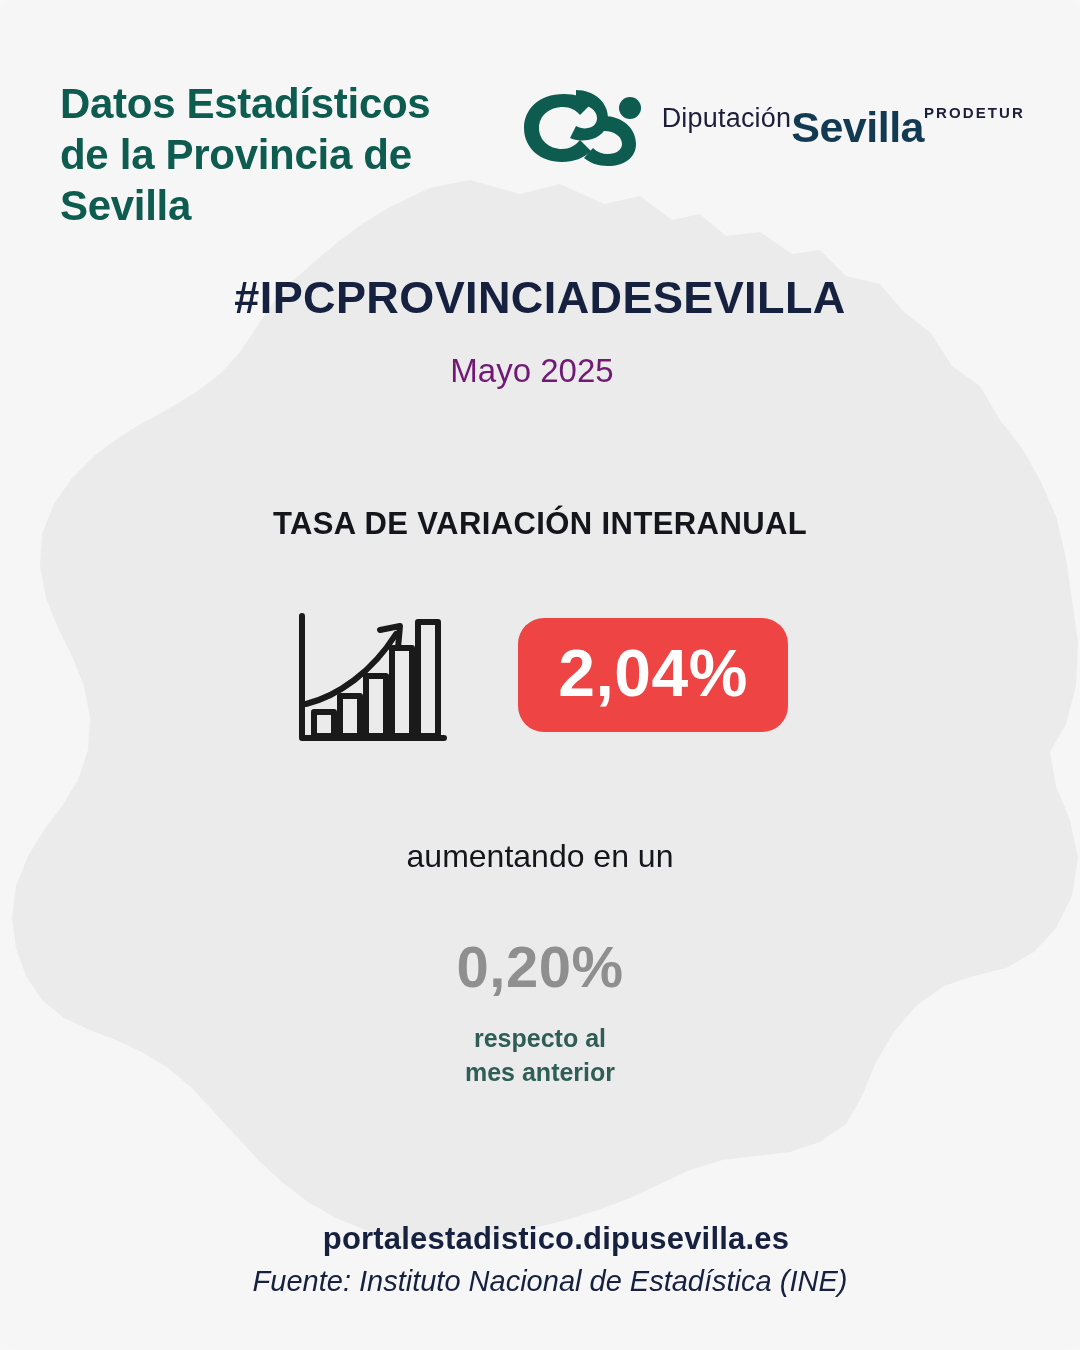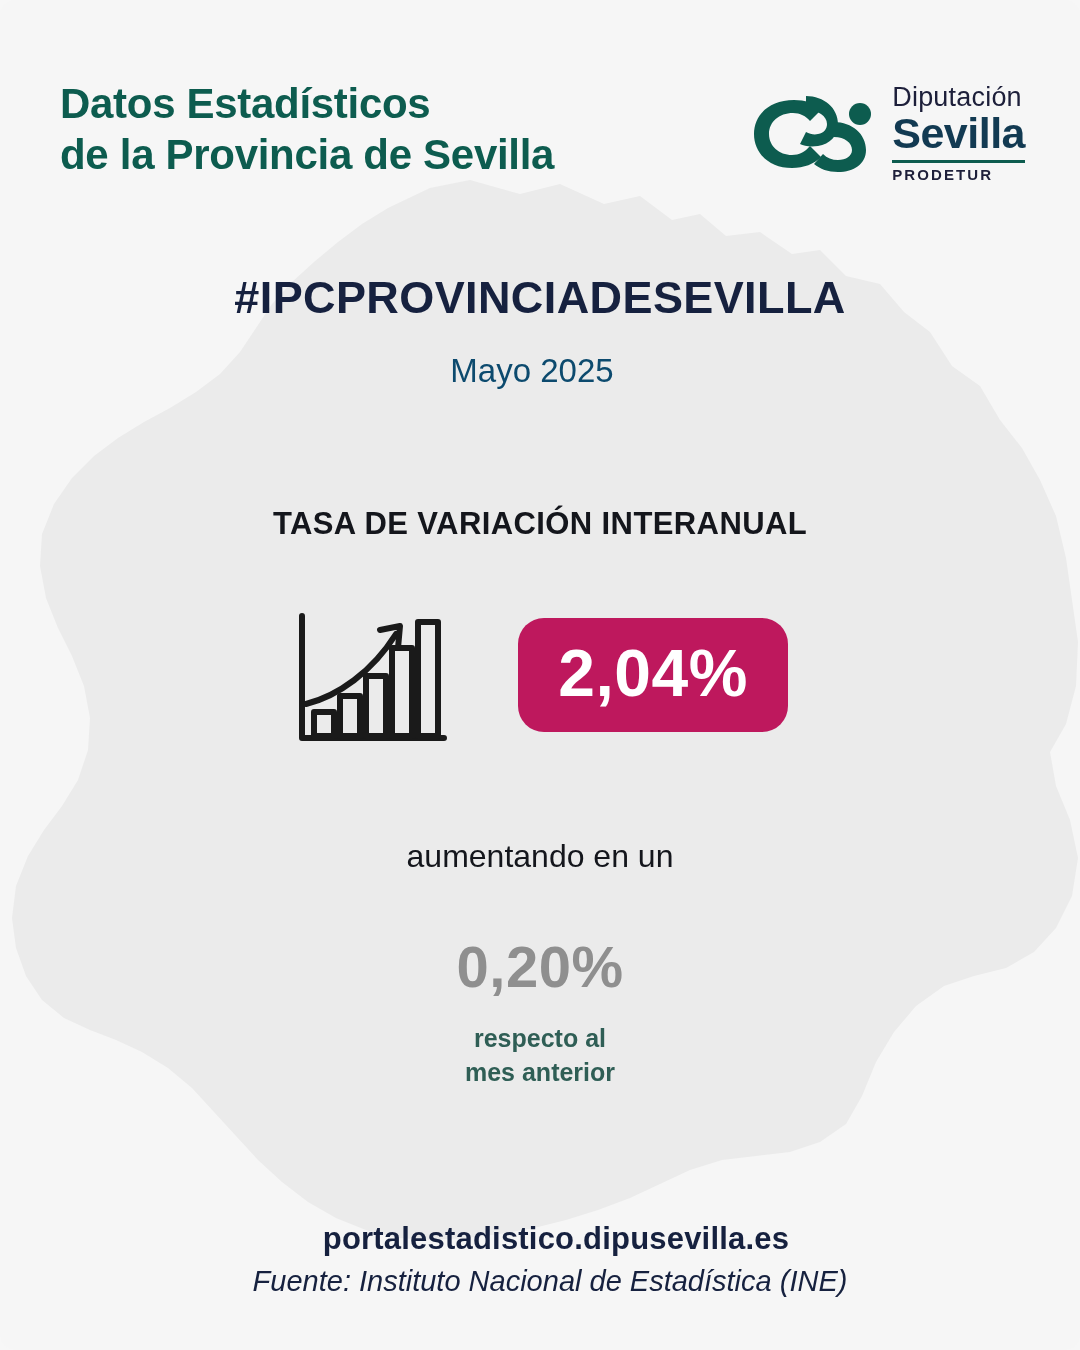--- a/index.html
+++ b/index.html
@@ -62,21 +62,21 @@
     gap: 12px;
     margin-top: 6px;
   }
   .logo-mark {
     width: 132px;
     height: 86px;
     flex: none;
   }
   .logo-text {
     display: flex;
-    flex-direction: column;
+    flex-direction: row;
     align-items: flex-start;
     line-height: 1;
   }
   .logo-dip {
     font-size: 27px;
     color: #1d1f3a;
     letter-spacing: 0.2px;
   }
   .logo-sev {
     font-size: 43px;
@@ -116,21 +116,21 @@
     font-weight: bold;
     color: #16213f;
     letter-spacing: 0.4px;
   }
   .period {
     position: absolute;
     top: 352px;
     left: 0;
     right: 16px;
     font-size: 33px;
-    color: #0c4a6e;
+    color: #701a75;
   }
   .section-title {
     position: absolute;
     top: 474px;
     left: 0;
     right: 0;
     font-size: 31px;
     font-weight: bold;
     color: #14161c;
     letter-spacing: 0.4px;
@@ -146,21 +146,21 @@
     align-items: center;
     justify-content: center;
     gap: 66px;
   }
   .bars-icon {
     width: 160px;
     height: 150px;
     flex: none;
   }
   .rate-badge {
-    background: #be185d;
+    background: #ef4444;
     border-radius: 26px;
     color: #ffffff;
     font-size: 66px;
     font-weight: bold;
     padding: 22px 40px 26px 40px;
     min-width: 190px;
     letter-spacing: 0.5px;
     line-height: 1;
   }
 

